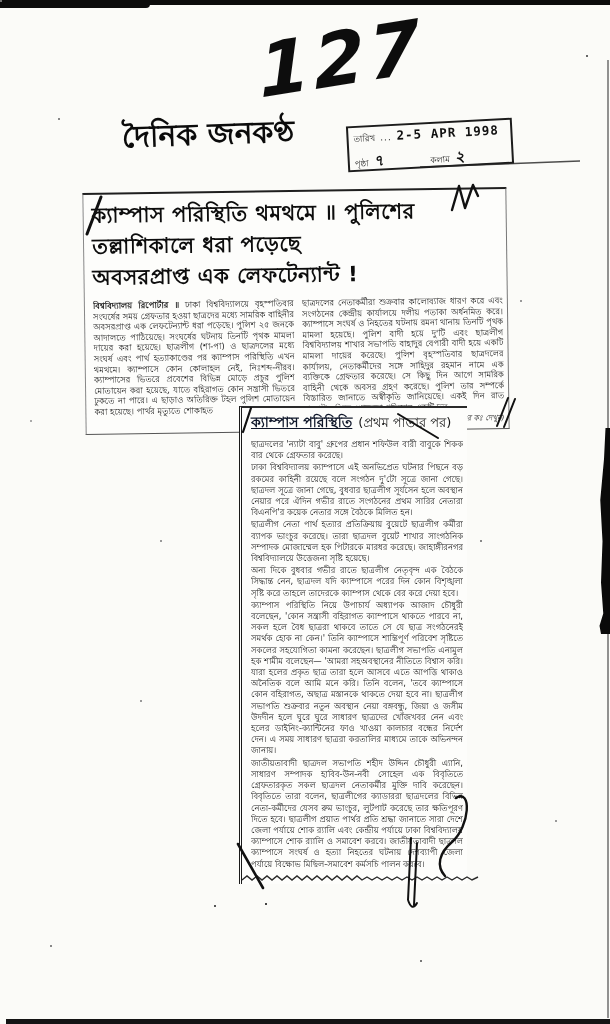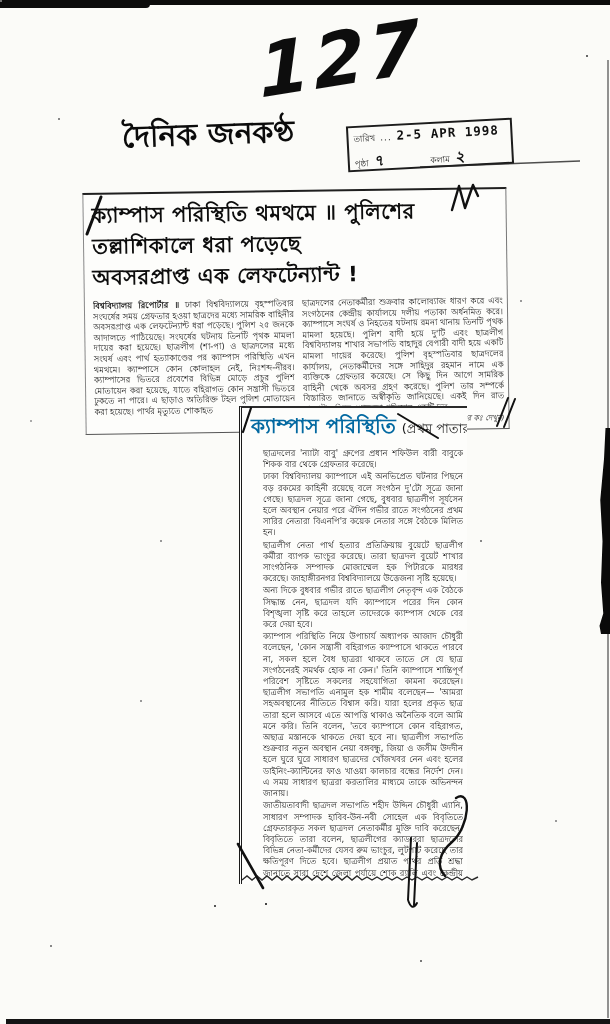--- a/index.html
+++ b/index.html
@@ -57,24 +57,24 @@
   .col{width:204px;height:128px;font-size:8.4px;line-height:10.6px;text-align:justify;color:#1b1b1b;overflow:hidden;}
   .bold{font-weight:bold;}
   .contnote{font-size:7.5px;font-style:italic;text-align:right;margin-top:1px;}
   
   .clip2{
     position:absolute;left:239px;top:406px;width:228px;height:478px;
     background:#fdfdfb;border-top:2px solid #2a2a2a;border-left:3px double #1a1a1a;
     box-sizing:border-box;padding:3px 4px 0 9px;overflow:hidden;
   }
   .clip2-header{display:flex;align-items:baseline;gap:6px;margin-bottom:4px;}
-  .c2title{font-size:20px;font-weight:bold;color:#0369a1;white-space:nowrap;}
+  .c2title{font-size:14px;font-weight:bold;color:#0f172a;white-space:nowrap;text-decoration:underline;}
   .c2note{font-size:13px;white-space:nowrap;}
   .c2body{font-size:8.4px;line-height:11.2px;text-align:justify;color:#1b1b1b;height:428px;overflow:hidden;}
-  .c2body p{margin:0 0 1px 12px;text-indent:0;}
+  .c2body p{margin:0 0 1px 0;text-indent:0;}
   
   .marks{position:absolute;left:0;top:0;width:610px;height:1024px;pointer-events:none;}
 </style>
 </head>
 <body>
 
 <div class="page">
 
   <div class="edge-top"></div>
   <div class="edge-top-thick"></div>

